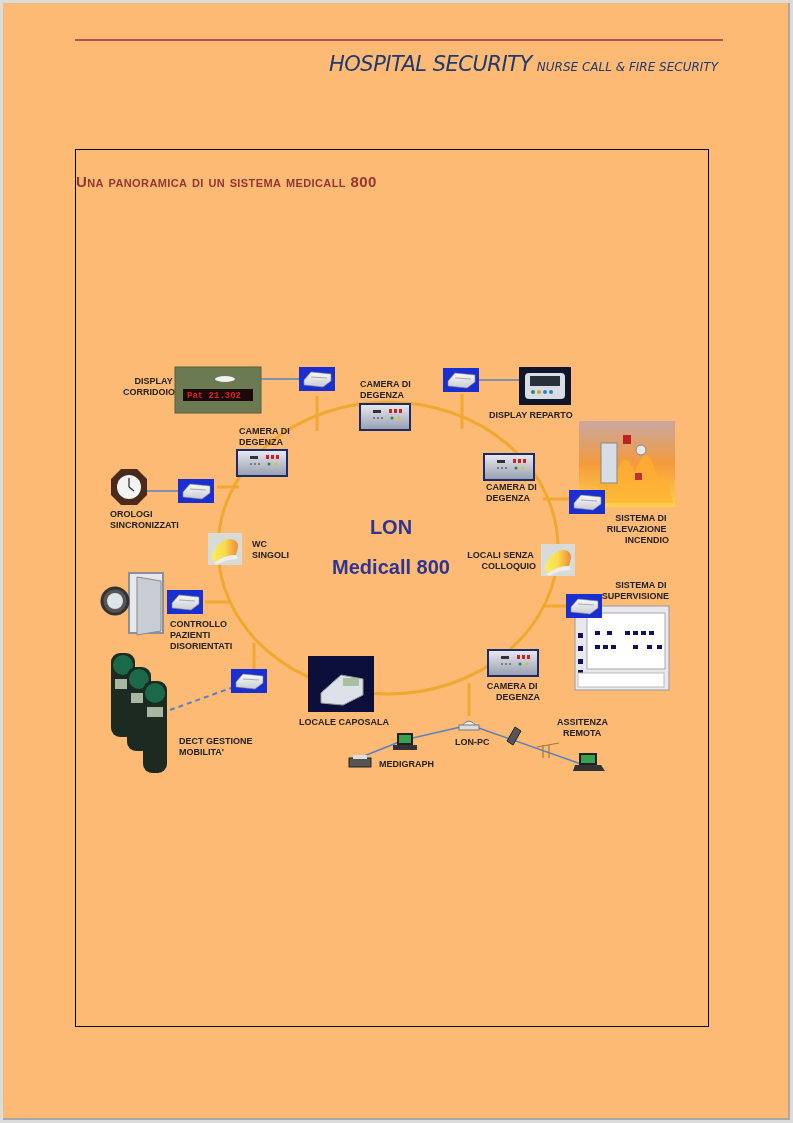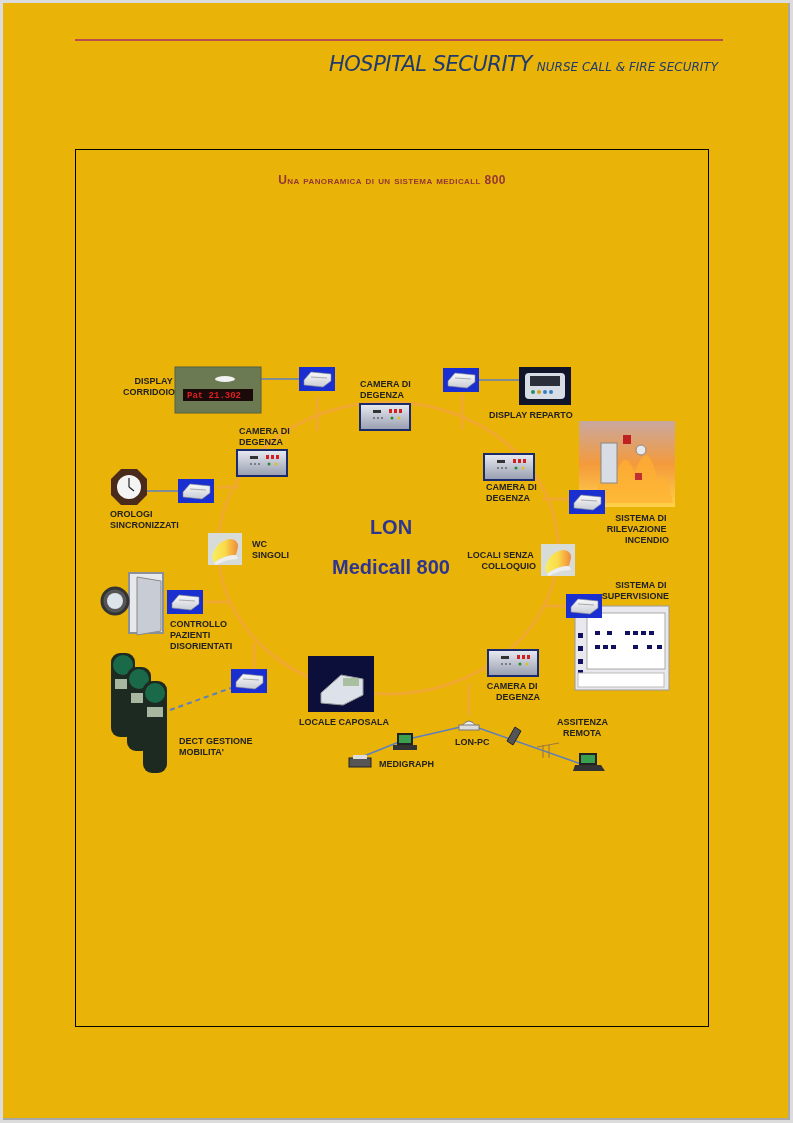--- a/index.html
+++ b/index.html
@@ -1,23 +1,23 @@
 <!DOCTYPE html>
 <html><head>
 <meta charset="utf-8">
 <style>
   html, body { margin:0; padding:0; }
   body { width:793px; height:1123px; background:#dcdcdc; position:relative; overflow:hidden; font-family:"Liberation Sans", sans-serif; }
-  .page { position:absolute; left:3px; top:3px; width:785px; height:1115px; background:#eab308; border-right:2px solid #a8a8a8; border-bottom:2px solid #a8a8a8; }
+  .page { position:absolute; left:3px; top:3px; width:785px; height:1115px; background:#fdba74; border-right:2px solid #a8a8a8; border-bottom:2px solid #a8a8a8; }
   .hdr-rule { position:absolute; left:72px; top:36px; width:648px; height:2px; background:#b84e4e; }
   .hdr-title { position:absolute; right:70px; top:49px; color:#1f3a6e; font-family:"DejaVu Sans", sans-serif; font-style:italic; white-space:nowrap; }
   .hdr-title .big { font-size:21px; letter-spacing:-0.5px; }
   .hdr-title .small { font-size:12px; }
   .frame { position:absolute; left:72px; top:146px; width:632px; height:876px; border:1.5px solid #000; }
-  .sec-title { position:absolute; left:0; width:100%; top:23px; text-align:center; color:#943634; font-weight:bold; font-size:12px; font-variant:small-caps; letter-spacing:0.4px; }
+  .sec-title { position:absolute; left:0; width:100%; top:23px; text-align:left; color:#943634; font-weight:bold; font-size:15px; font-variant:small-caps; letter-spacing:0.4px; }
   svg.diagram { position:absolute; left:0; top:0; }
   .lbl { font-family:"Liberation Sans", sans-serif; font-weight:bold; font-size:9px; fill:#222; }
   .lon { font-family:"Liberation Sans", sans-serif; font-weight:bold; fill:#2e3590; }
 </style>
 </head>
 <body>
 
 <div class="page">
   <div class="hdr-rule"></div>
   <div class="hdr-title">

